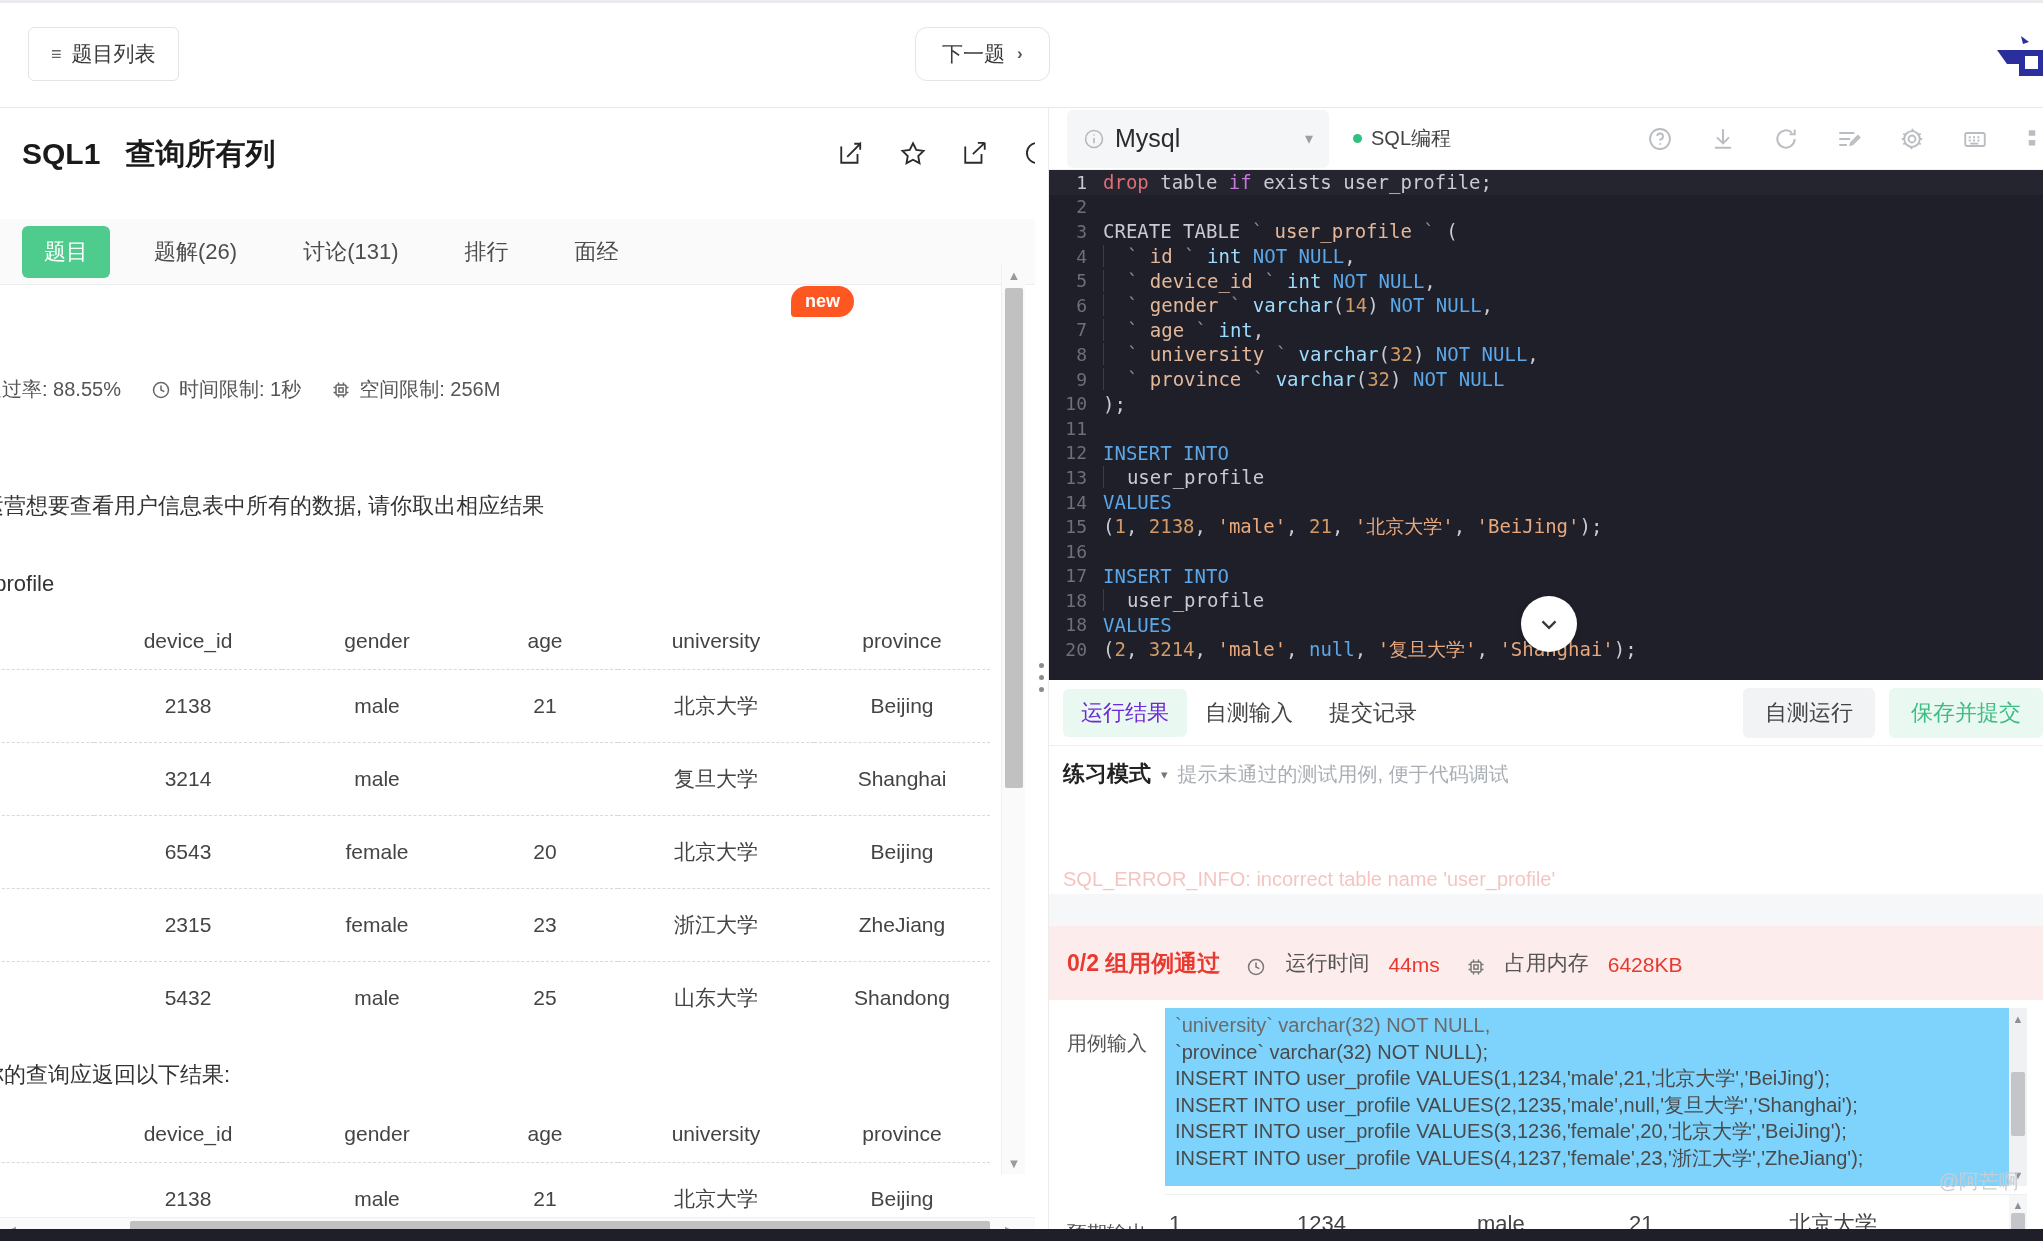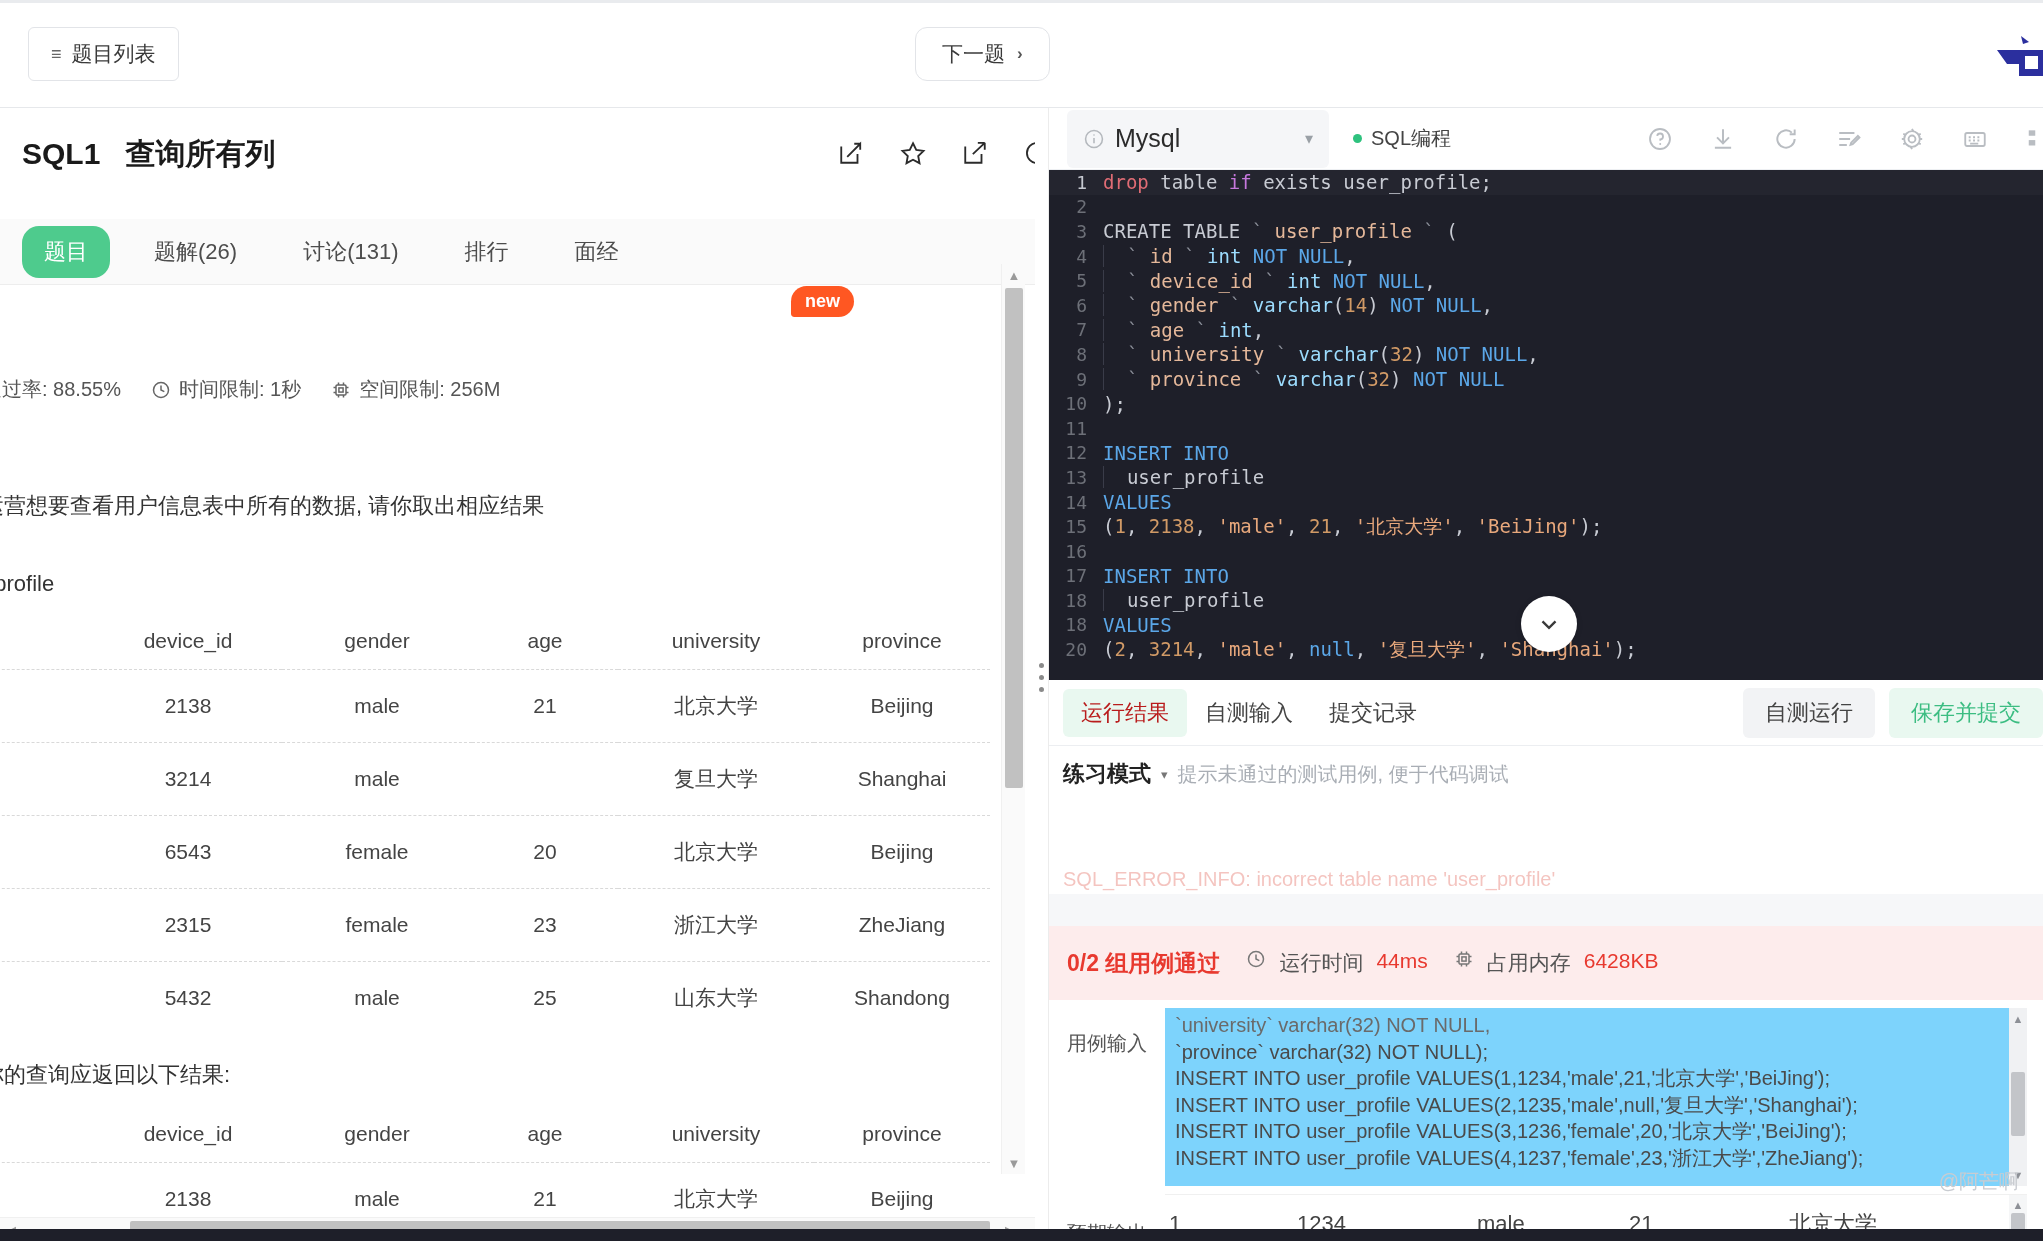--- a/index.html
+++ b/index.html
@@ -57,21 +57,21 @@
   .tabs {
     position: absolute; left: 0; top: 111px; width: 1035px; height: 66px;
     background: #fafafa; border-bottom: 1px solid #ededed;
     display: flex; align-items: center; padding-left: 22px; gap: 0;
   }
   .tab {
     height: 52px; display:flex; align-items:center; justify-content:center;
     font-size: 22px; color: #4d4d4d; padding: 0 22px; cursor:pointer; white-space: nowrap;
     position: relative;
   }
-  .tab.active { background: #4ecb8d; color:#fff; border-radius: 17px; font-weight: 500;}
+  .tab.active { background: #4ecb8d; color:#fff; border-radius: 6px; font-weight: 500;}
   .tab-gap { width: 22px; }
   .new-badge {
     position:absolute; left: 791px; top: 178px;
     background:#ff5722; color:#fff; font-size: 18px; font-weight: bold;
     padding: 5px 14px; border-radius: 18px 18px 18px 4px; z-index: 5;
   }
 
   
   .meta-row {
     position:absolute; left:-18px; top: 268px; width: 1040px;
@@ -190,21 +190,21 @@
     box-shadow: 0 1px 6px rgba(0,0,0,.14); cursor:pointer; z-index: 6;
   }
 
   
   .res-tabs {
     position:absolute; left:0; top: 572px; width: 994px; height: 66px;
     display:flex; align-items:center; padding-left: 14px;
     background:#fff; border-bottom:1px solid #eceef1;
   }
   .rtab { height: 48px; padding: 0 18px; display:flex; align-items:center; font-size:22px; color:#444; cursor:pointer; border-radius:6px; white-space:nowrap; }
-  .rtab.active { background:#e9f8f0; color:#b91c1c;text-align:center; }
+  .rtab.active { background:#e9f8f0; color:#6d28d9;text-align:center; }
   .res-actions { margin-left:auto; display:flex; align-items:center; gap: 14px; padding-right: 0px; }
   .btn-selftest { height:50px; padding: 0 22px; display:flex; align-items:center; background:#f2f3f5; border-radius:6px; font-size:22px; color:#444; cursor:pointer; white-space:nowrap;}
   .btn-submit { height:50px; padding: 0 22px; display:flex; align-items:center; background:#e9f8f0; border-radius:6px; font-size:22px; color:#3cbd82; cursor:pointer; white-space:nowrap;}
 
   
   .practice-row {
     position:absolute; left: 0; top: 638px; width: 994px; height: 56px;
     display:flex; align-items:center; padding-left: 14px; gap: 10px; background:#fff;
   }
   .practice-label { font-size:22px; font-weight:bold; color:#222; white-space:nowrap; }
@@ -216,21 +216,21 @@
     font-size: 20px; color:#e05a4c; white-space:nowrap;
     opacity:.35;
   }
   .err-strip { position:absolute; left:0; top: 786px; width:994px; height: 32px; background:#f6f7f9;}
 
   .status-bar {
     position:absolute; left:0; top: 818px; width: 994px; height: 74px;
     background:#fdecec; display:flex; align-items:center; padding-left: 18px; gap: 26px;
   }
   .st-fail { font-size: 23px; color:#e8392f; font-weight:bold; white-space:nowrap;}
-  .st-item { display:flex; align-items:flex-start; gap: 13px; font-size: 21px; color:#555; white-space:nowrap;}
+  .st-item { display:flex; align-items:flex-end; gap: 19px; font-size: 21px; color:#555; white-space:nowrap;}
   .st-item .val { color:#e8392f; }
 
   
   .case-block { position:absolute; left:0; top: 900px; width: 994px; height: 178px; display:flex; }
   .case-label { width: 116px; padding-top: 22px; text-align:center; font-size: 20px; color:#555; flex:none; white-space:nowrap;}
   .case-box {
     flex:1; margin-right: 16px; background:#7dd3fc; position:relative; overflow:hidden;
     padding: 4px 10px 0 10px;
   }
   .case-line { font-size: 20px; color:#4a4a4a; white-space:nowrap; line-height: 1.33; }

